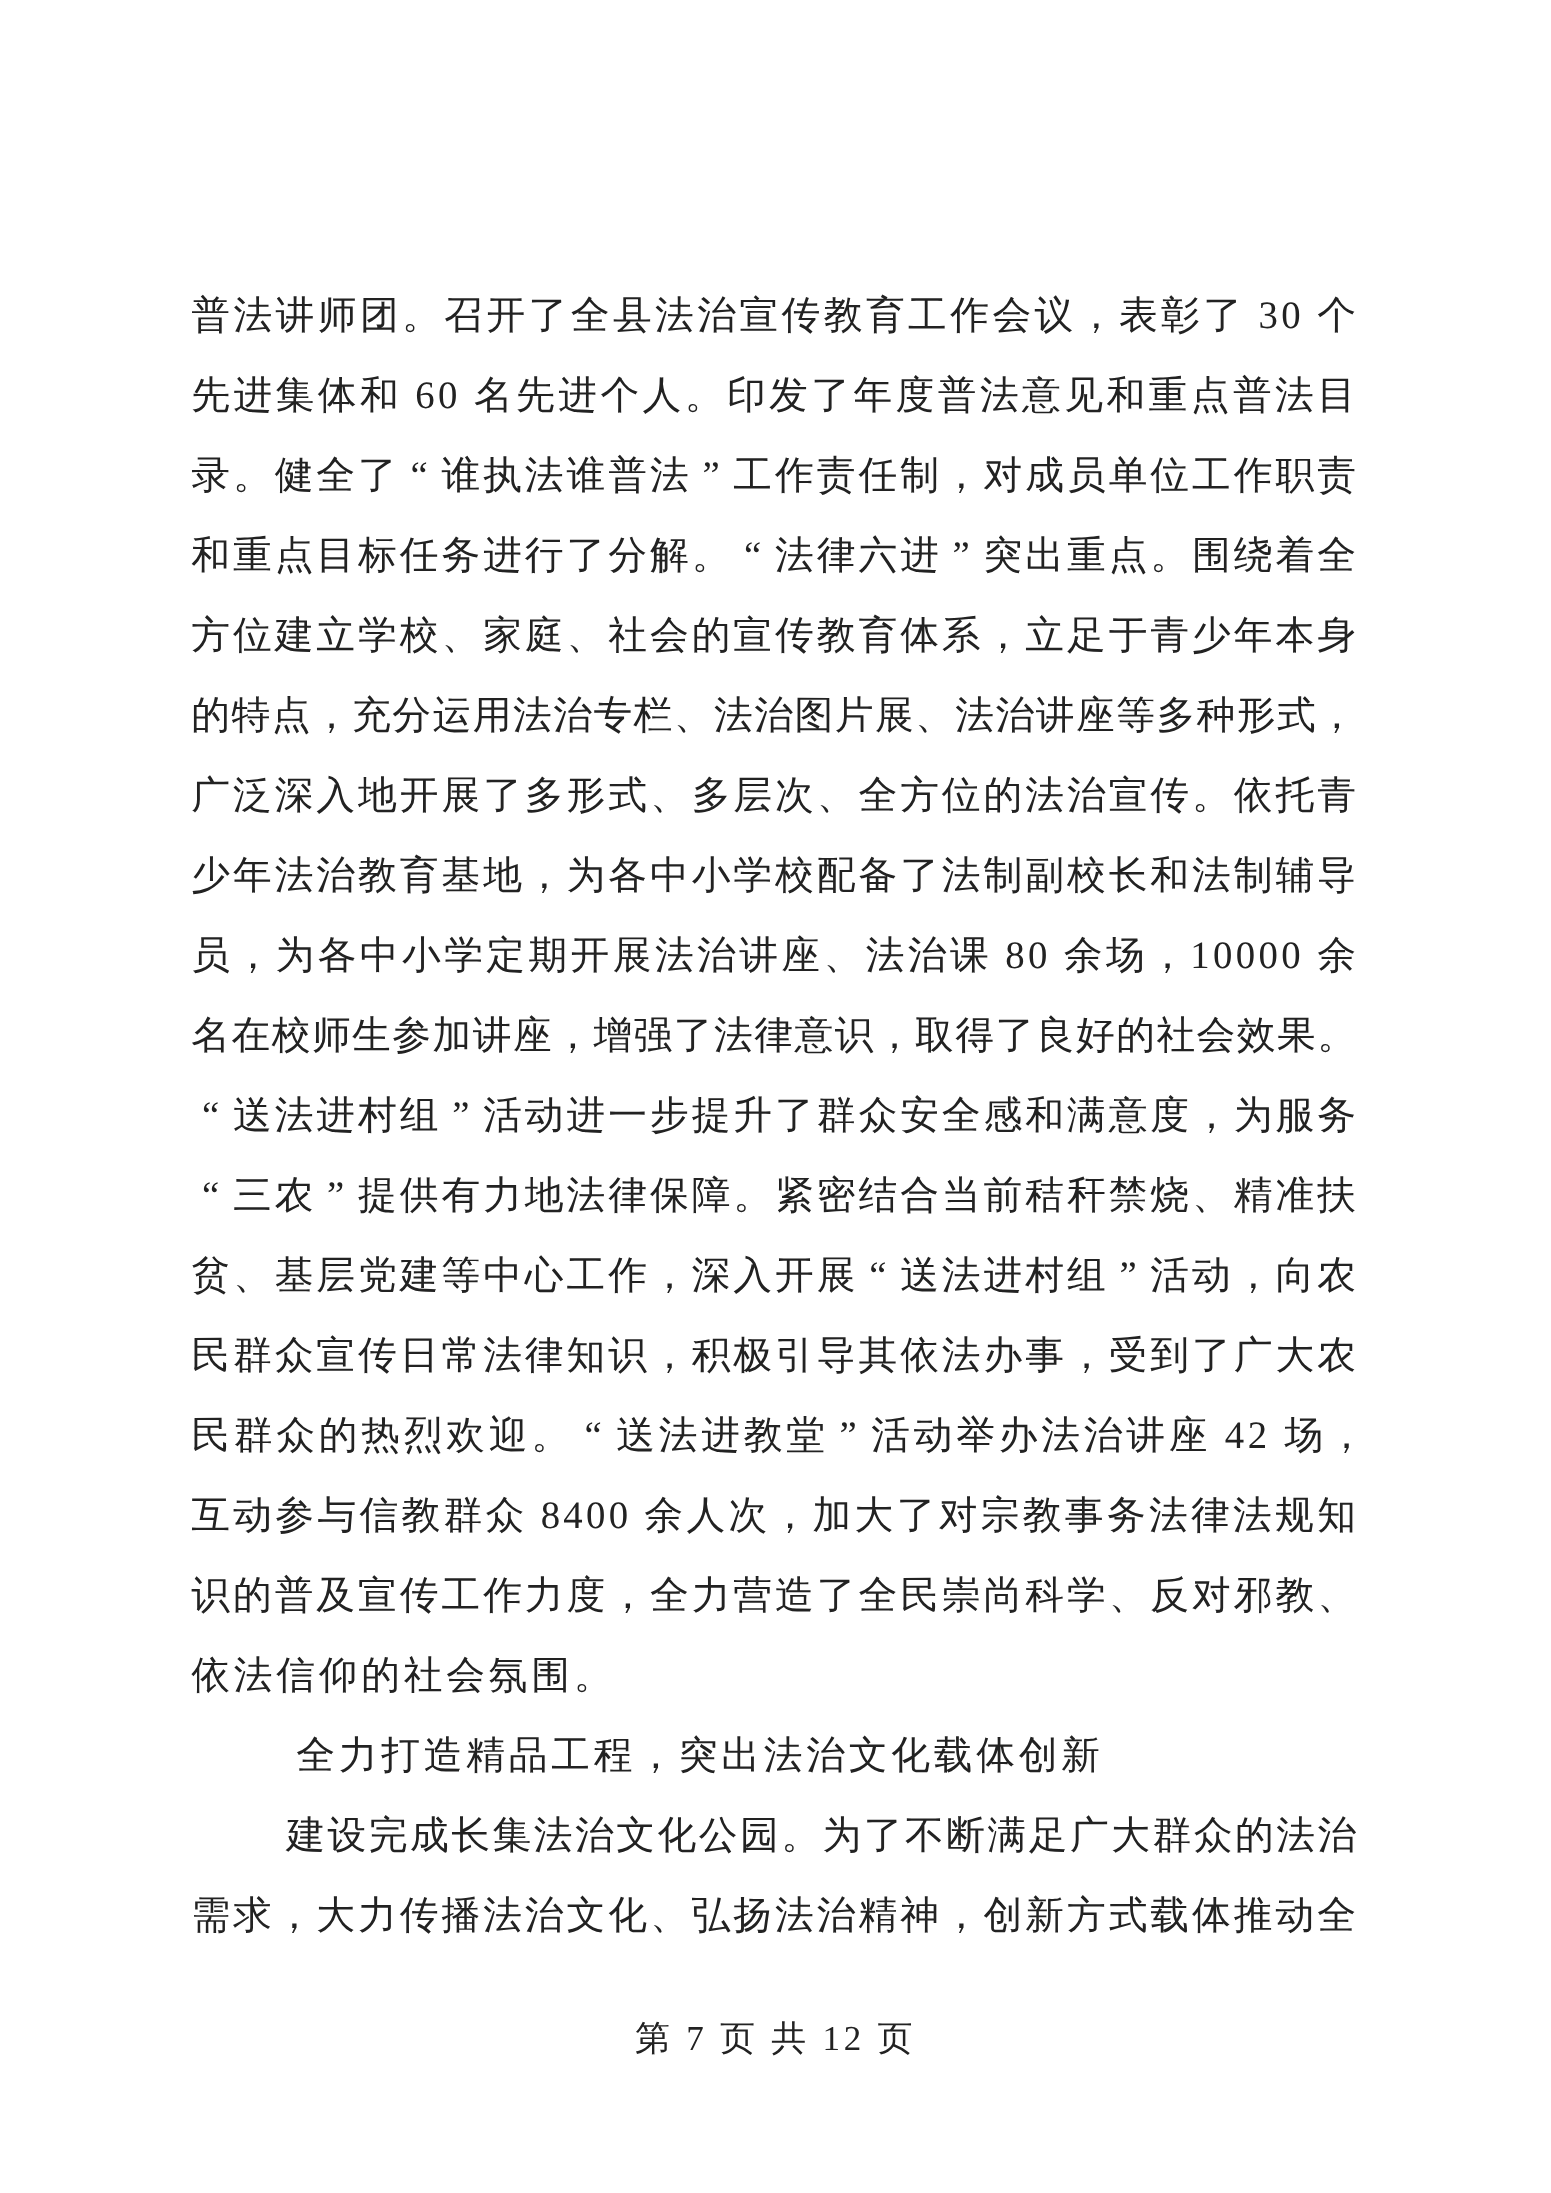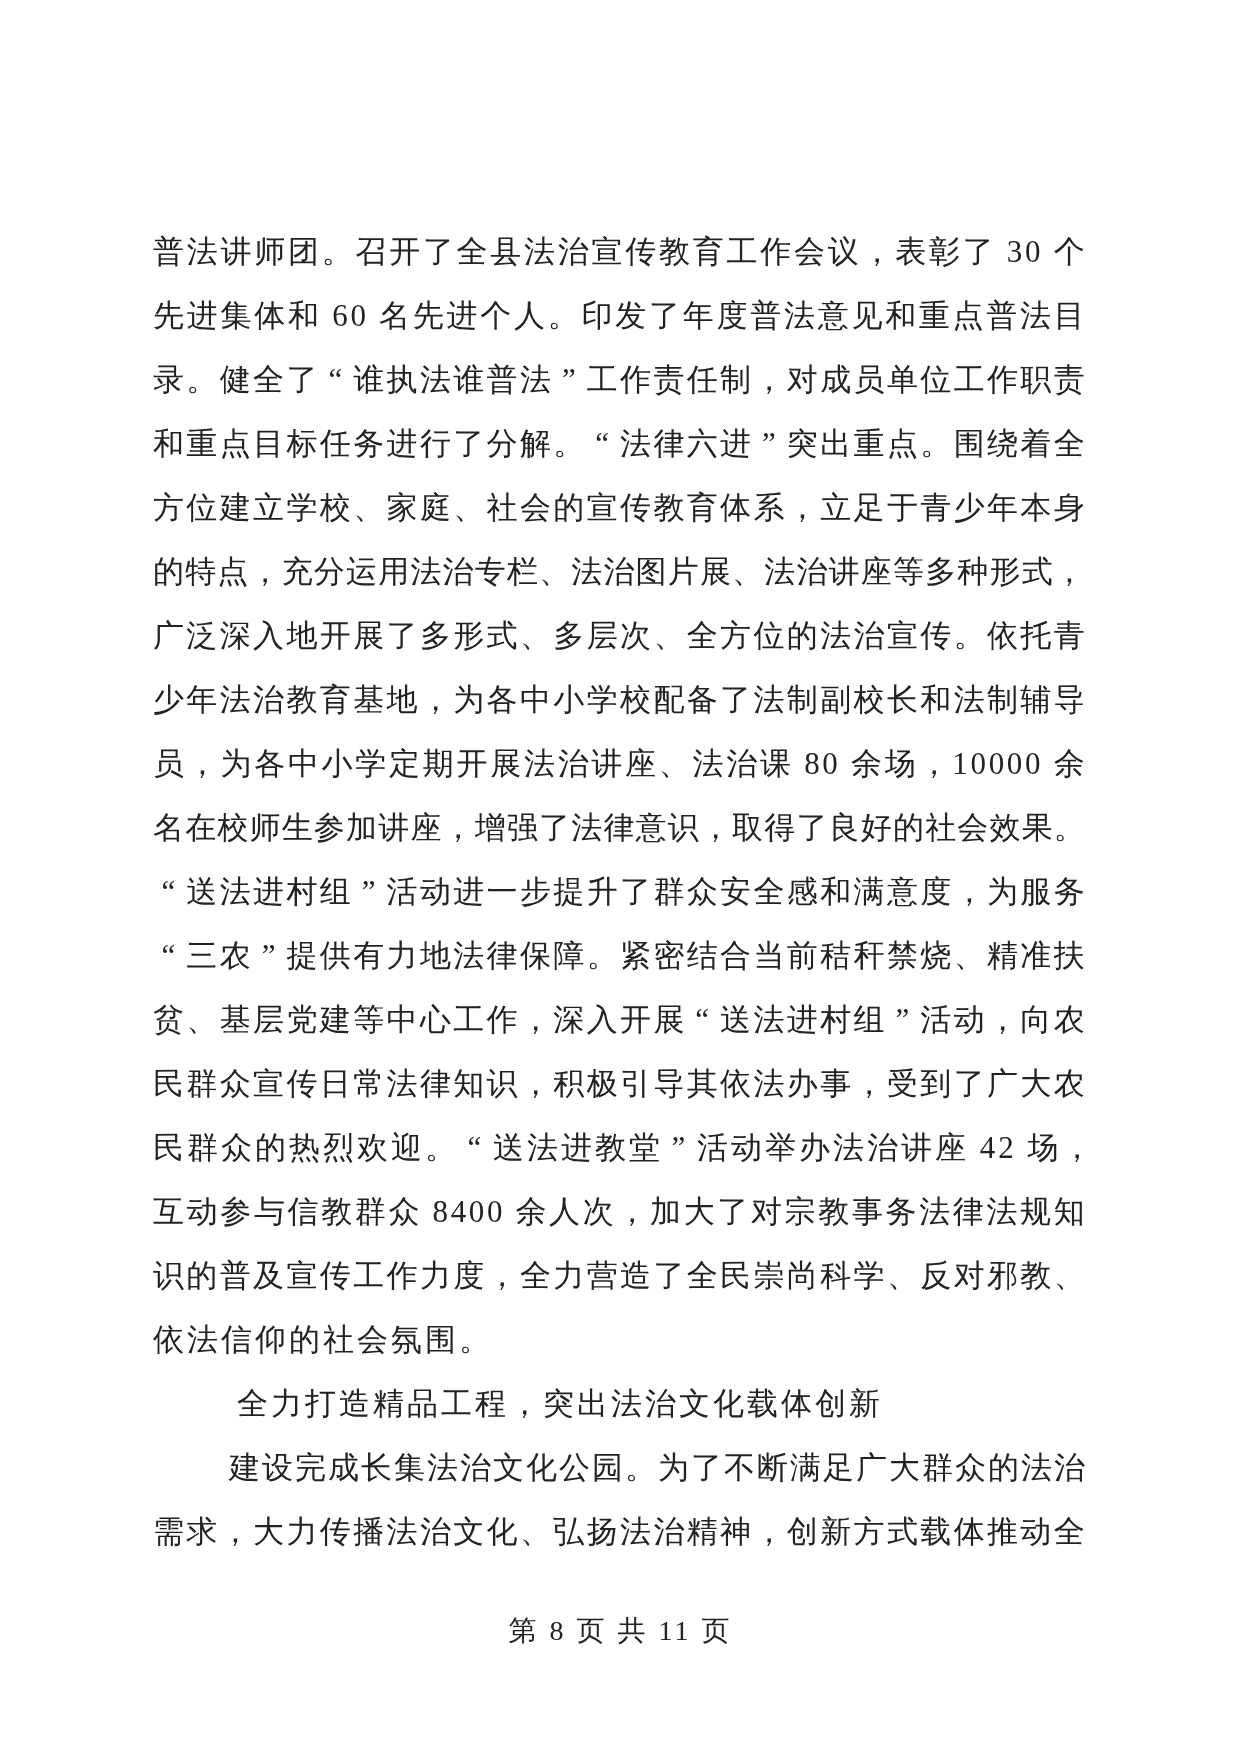--- a/index.html
+++ b/index.html
@@ -64,14 +64,14 @@
       <div class="text-line"><span class="cjk">贫</span><span class="cjk">、</span><span class="cjk">基</span><span class="cjk">层</span><span class="cjk">党</span><span class="cjk">建</span><span class="cjk">等</span><span class="cjk">中</span><span class="cjk">心</span><span class="cjk">工</span><span class="cjk">作</span><span class="cjk">，</span><span class="cjk">深</span><span class="cjk">入</span><span class="cjk">开</span><span class="cjk">展</span><span class="cjk">“</span><span class="cjk">送</span><span class="cjk">法</span><span class="cjk">进</span><span class="cjk">村</span><span class="cjk">组</span><span class="cjk">”</span><span class="cjk">活</span><span class="cjk">动</span><span class="cjk">，</span><span class="cjk">向</span><span class="cjk">农</span></div>
       <div class="text-line"><span class="cjk">民</span><span class="cjk">群</span><span class="cjk">众</span><span class="cjk">宣</span><span class="cjk">传</span><span class="cjk">日</span><span class="cjk">常</span><span class="cjk">法</span><span class="cjk">律</span><span class="cjk">知</span><span class="cjk">识</span><span class="cjk">，</span><span class="cjk">积</span><span class="cjk">极</span><span class="cjk">引</span><span class="cjk">导</span><span class="cjk">其</span><span class="cjk">依</span><span class="cjk">法</span><span class="cjk">办</span><span class="cjk">事</span><span class="cjk">，</span><span class="cjk">受</span><span class="cjk">到</span><span class="cjk">了</span><span class="cjk">广</span><span class="cjk">大</span><span class="cjk">农</span></div>
       <div class="text-line no-justify"><span class="cjk">民</span><span class="cjk">群</span><span class="cjk">众</span><span class="cjk">的</span><span class="cjk">热</span><span class="cjk">烈</span><span class="cjk">欢</span><span class="cjk">迎</span><span class="cjk">。</span><span class="cjk">“</span><span class="cjk">送</span><span class="cjk">法</span><span class="cjk">进</span><span class="cjk">教</span><span class="cjk">堂</span><span class="cjk">”</span><span class="cjk">活</span><span class="cjk">动</span><span class="cjk">举</span><span class="cjk">办</span><span class="cjk">法</span><span class="cjk">治</span><span class="cjk">讲</span><span class="cjk">座</span><span> </span><span>4</span><span>2</span><span> </span><span class="cjk">场</span><span class="cjk">，</span></div>
       <div class="text-line"><span class="cjk">互</span><span class="cjk">动</span><span class="cjk">参</span><span class="cjk">与</span><span class="cjk">信</span><span class="cjk">教</span><span class="cjk">群</span><span class="cjk">众</span><span> </span><span>8</span><span>4</span><span>0</span><span>0</span><span> </span><span class="cjk">余</span><span class="cjk">人</span><span class="cjk">次</span><span class="cjk">，</span><span class="cjk">加</span><span class="cjk">大</span><span class="cjk">了</span><span class="cjk">对</span><span class="cjk">宗</span><span class="cjk">教</span><span class="cjk">事</span><span class="cjk">务</span><span class="cjk">法</span><span class="cjk">律</span><span class="cjk">法</span><span class="cjk">规</span><span class="cjk">知</span></div>
       <div class="text-line"><span class="cjk">识</span><span class="cjk">的</span><span class="cjk">普</span><span class="cjk">及</span><span class="cjk">宣</span><span class="cjk">传</span><span class="cjk">工</span><span class="cjk">作</span><span class="cjk">力</span><span class="cjk">度</span><span class="cjk">，</span><span class="cjk">全</span><span class="cjk">力</span><span class="cjk">营</span><span class="cjk">造</span><span class="cjk">了</span><span class="cjk">全</span><span class="cjk">民</span><span class="cjk">崇</span><span class="cjk">尚</span><span class="cjk">科</span><span class="cjk">学</span><span class="cjk">、</span><span class="cjk">反</span><span class="cjk">对</span><span class="cjk">邪</span><span class="cjk">教</span><span class="cjk">、</span></div>
       <div class="text-line no-justify"><span class="cjk">依</span><span class="cjk">法</span><span class="cjk">信</span><span class="cjk">仰</span><span class="cjk">的</span><span class="cjk">社</span><span class="cjk">会</span><span class="cjk">氛</span><span class="cjk">围</span><span class="cjk">。</span></div>
       <div class="text-line no-justify indent-1"><span class="cjk">全</span><span class="cjk">力</span><span class="cjk">打</span><span class="cjk">造</span><span class="cjk">精</span><span class="cjk">品</span><span class="cjk">工</span><span class="cjk">程</span><span class="cjk">，</span><span class="cjk">突</span><span class="cjk">出</span><span class="cjk">法</span><span class="cjk">治</span><span class="cjk">文</span><span class="cjk">化</span><span class="cjk">载</span><span class="cjk">体</span><span class="cjk">创</span><span class="cjk">新</span></div>
       <div class="text-line indent-2"><span class="cjk">建</span><span class="cjk">设</span><span class="cjk">完</span><span class="cjk">成</span><span class="cjk">长</span><span class="cjk">集</span><span class="cjk">法</span><span class="cjk">治</span><span class="cjk">文</span><span class="cjk">化</span><span class="cjk">公</span><span class="cjk">园</span><span class="cjk">。</span><span class="cjk">为</span><span class="cjk">了</span><span class="cjk">不</span><span class="cjk">断</span><span class="cjk">满</span><span class="cjk">足</span><span class="cjk">广</span><span class="cjk">大</span><span class="cjk">群</span><span class="cjk">众</span><span class="cjk">的</span><span class="cjk">法</span><span class="cjk">治</span></div>
       <div class="text-line"><span class="cjk">需</span><span class="cjk">求</span><span class="cjk">，</span><span class="cjk">大</span><span class="cjk">力</span><span class="cjk">传</span><span class="cjk">播</span><span class="cjk">法</span><span class="cjk">治</span><span class="cjk">文</span><span class="cjk">化</span><span class="cjk">、</span><span class="cjk">弘</span><span class="cjk">扬</span><span class="cjk">法</span><span class="cjk">治</span><span class="cjk">精</span><span class="cjk">神</span><span class="cjk">，</span><span class="cjk">创</span><span class="cjk">新</span><span class="cjk">方</span><span class="cjk">式</span><span class="cjk">载</span><span class="cjk">体</span><span class="cjk">推</span><span class="cjk">动</span><span class="cjk">全</span></div>
     </div>
-  <div class="footer">第 8 页 共 11 页</div>
+  <div class="footer">第 7 页 共 12 页</div>
 </div>
 
 </body></html>

